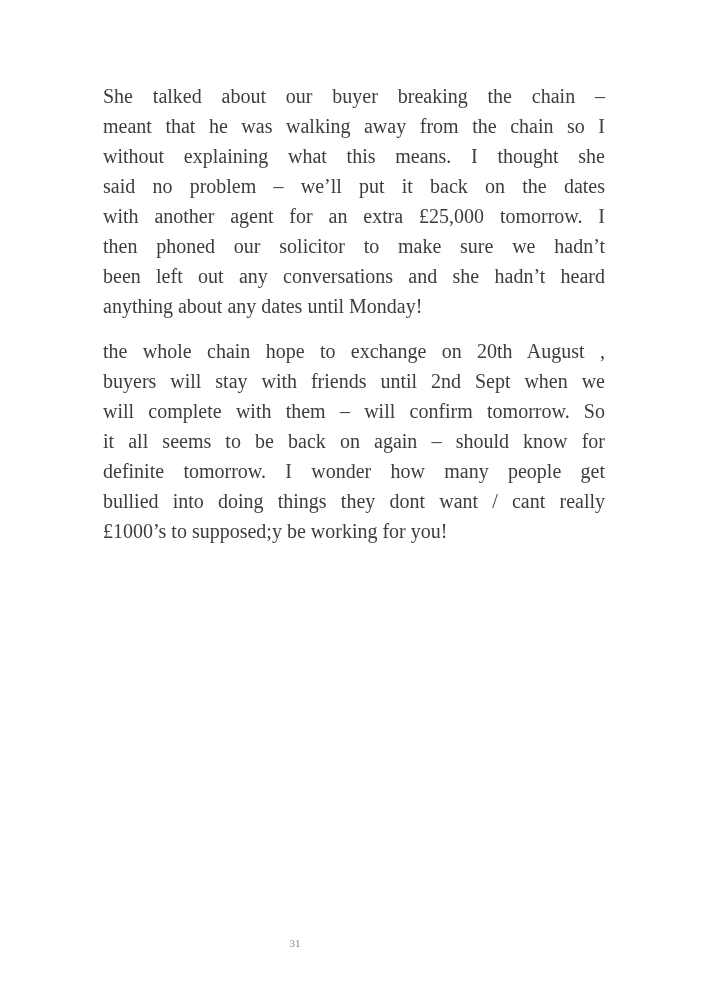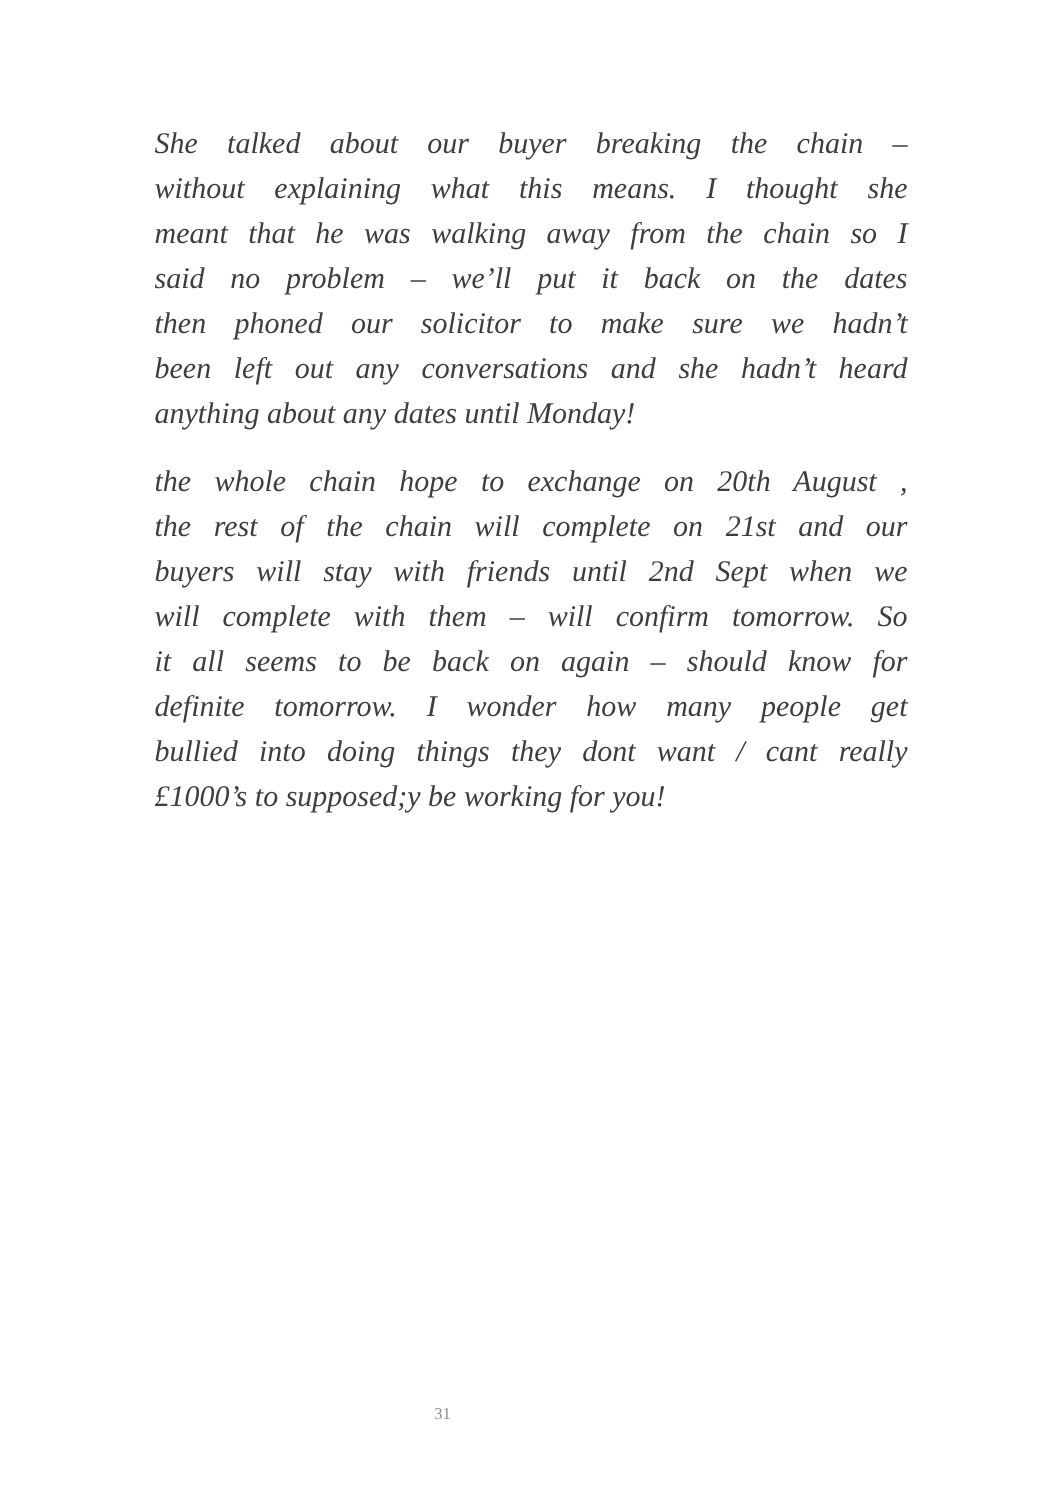--- a/index.html
+++ b/index.html
@@ -21,21 +21,20 @@
     color: #3d3d3d;
   }
   .text-block {
     position: absolute;
     left: 103px;
     top: 81px;
     width: 502px;
   }
   .paragraph {
     margin: 0 0 15px 0;
-    font-style: italic;
   }
   .line {
     font-size: 20px;
     line-height: 30px;
     text-align: justify;
     text-align-last: justify;
   }
   .line.last {
     text-align: left;
     text-align-last: left;
@@ -52,31 +51,31 @@
   }
 </style>
 </head>
 <body>
 
 <div class="page">
   <main class="text-block">
 
     <div class="paragraph">
       <div class="line">She talked about our buyer breaking the chain –</div>
+      <div class="line">meant that he was walking away from the chain so I</div>
       <div class="line">without explaining what this means. I thought she</div>
-      <div class="line">meant that he was walking away from the chain so I</div>
       <div class="line">said no problem – we’ll put it back on the dates</div>
+      <div class="line">with another agent for an extra £25,000 tomorrow. I</div>
       <div class="line">then phoned our solicitor to make sure we hadn’t</div>
       <div class="line">been left out any conversations and she hadn’t heard</div>
       <div class="line last">anything about any dates until Monday!</div>
     </div>
 
     <div class="paragraph">
       <div class="line">the whole chain hope to exchange on 20th August ,</div>
-      <div class="line">the rest of the chain will complete on 21st and our</div>
       <div class="line">buyers will stay with friends until 2nd Sept when we</div>
       <div class="line">will complete with them – will confirm tomorrow. So</div>
       <div class="line">it all seems to be back on again – should know for</div>
       <div class="line">definite tomorrow. I wonder how many people get</div>
       <div class="line">bullied into doing things they dont want / cant really</div>
       <div class="line last">£1000’s to supposed;y be working for you!</div>
     </div>
 
   </main>
 

